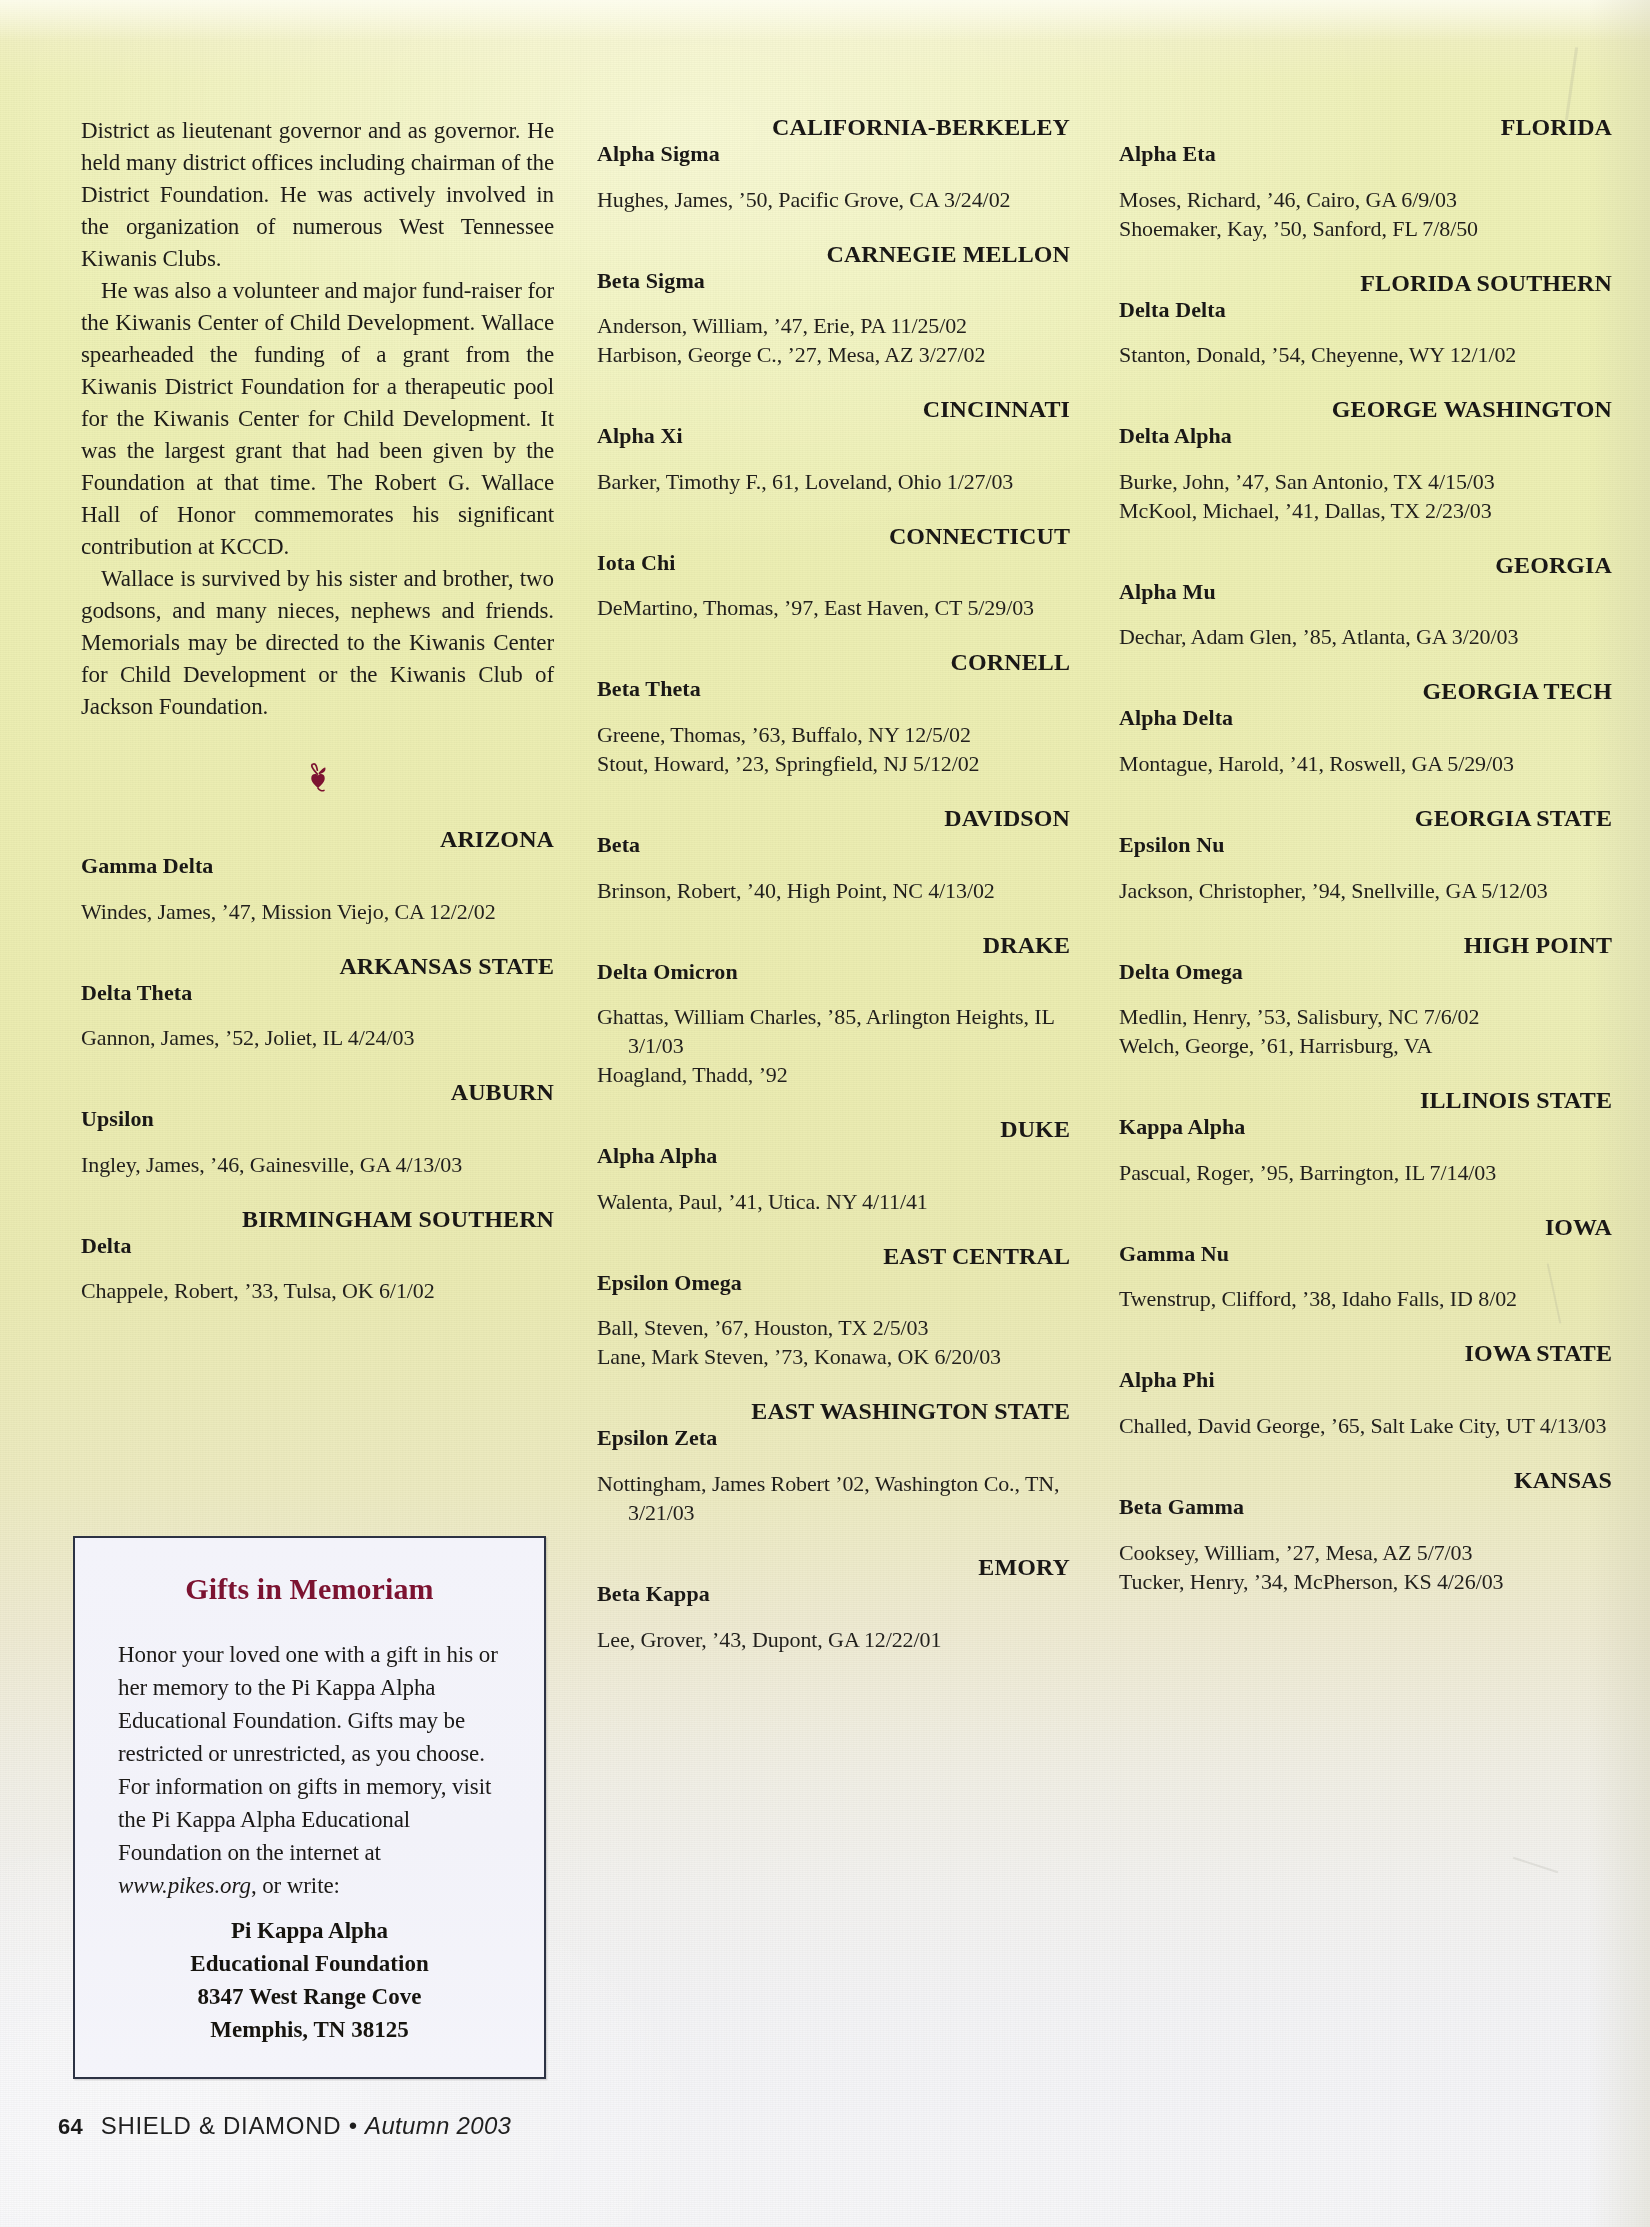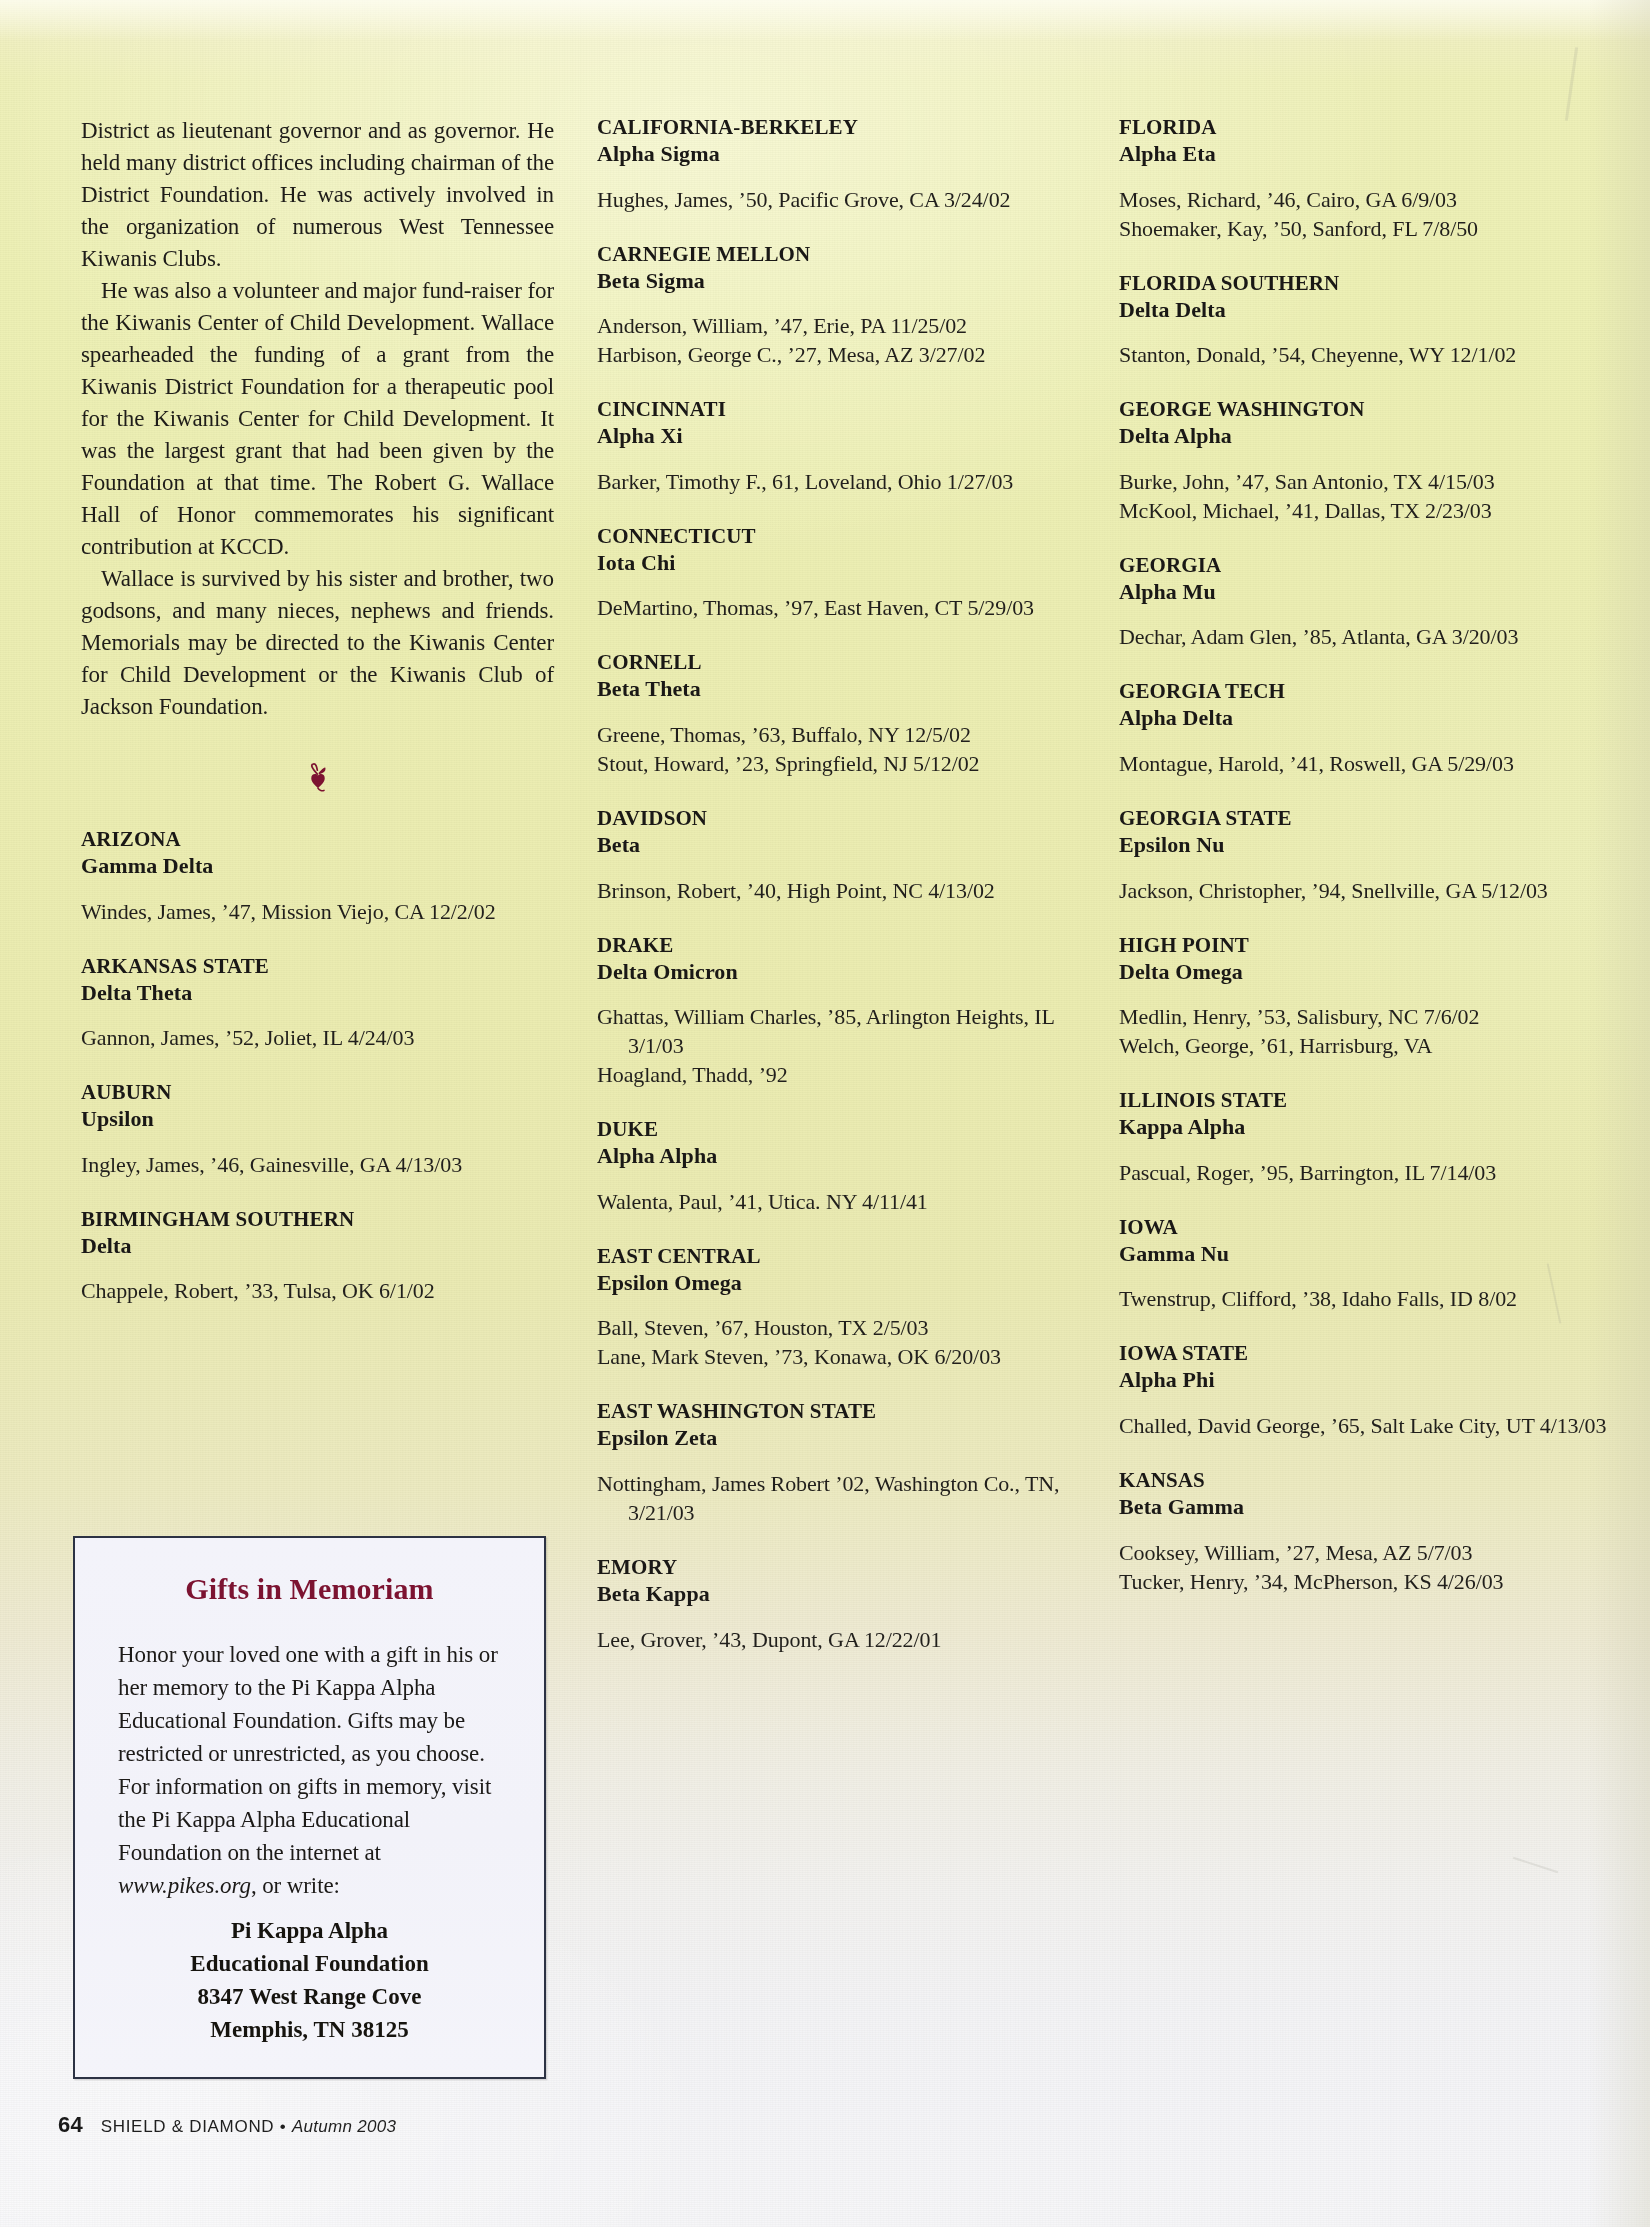--- a/index.html
+++ b/index.html
@@ -106,25 +106,26 @@
     margin-bottom: 35px;
     height: 31px;
     line-height: 31px;
   }
   .ornament svg { display: inline-block; vertical-align: middle; }
 
   
   .chapter { margin-bottom: 0; }
   .chapter-school {
     font-weight: 700;
-    font-size: 21px;
+    font-size: 24px;
     line-height: 25px;
     letter-spacing: 0.1px;
     color: #1a1816;
     white-space: nowrap;
+    text-align: right;
   }
   .chapter-greek {
     font-weight: 700;
     font-size: 22px;
     line-height: 27px;
     letter-spacing: 0.1px;
     color: #1a1816;
   }
   .entries { margin-top: 17.6px; margin-bottom: 28px; }
   .entry {
@@ -184,21 +185,21 @@
     gap: 17.6px;
     font-family: Liberation Sans, sans-serif;
   }
   .footer .folio {
     font-weight: 700;
     font-size: 22px;
     color: #1a1a1a;
     letter-spacing: 0.3px;
   }
   .footer .magazine {
-    font-size: 17px;
+    font-size: 24px;
     letter-spacing: 0.7px;
     color: #1f1f1f;
   }
   .footer .issue {
     font-style: italic;
     letter-spacing: 0.3px;
   }
 </style>
 </head>
 <body>

